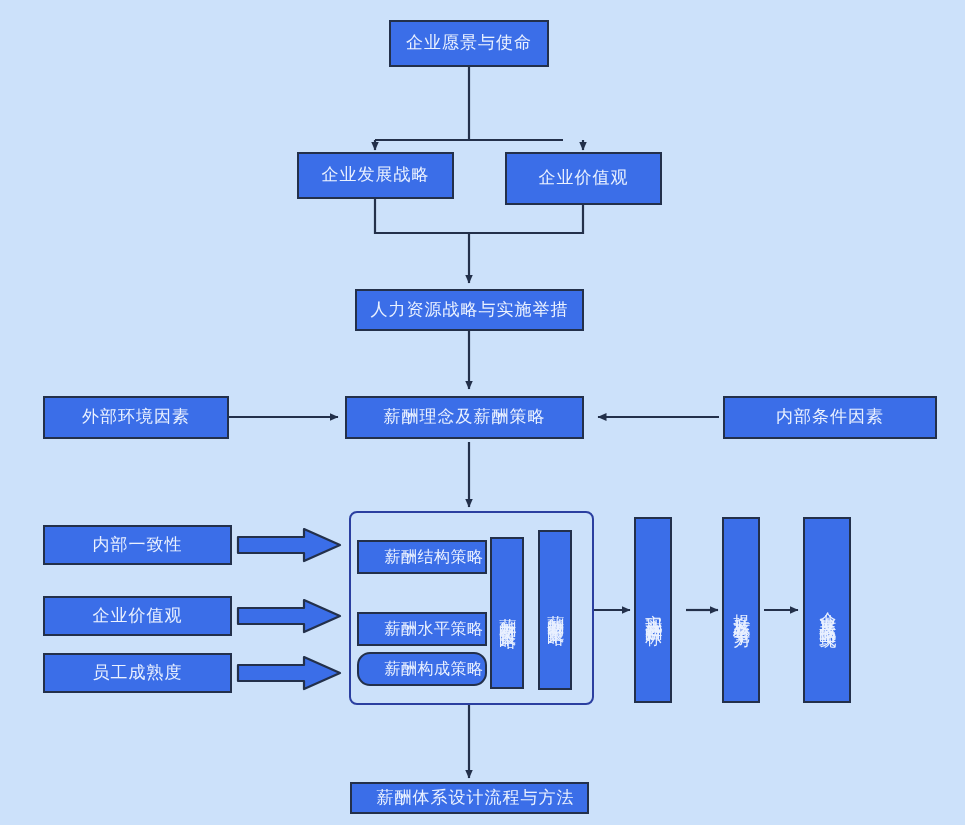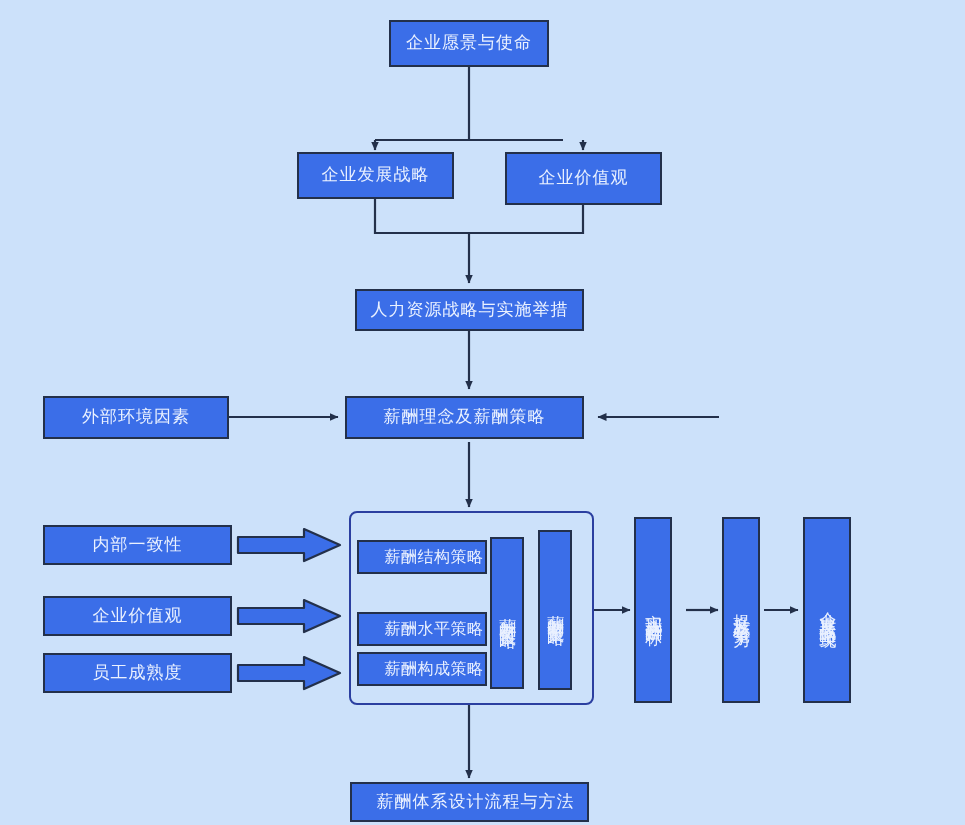--- a/index.html
+++ b/index.html
@@ -113,33 +113,34 @@
 
   <div class="node" style="left:389px; top:20px; width:160px; height:47px;">企业愿景与使命</div>
 
   <div class="node" style="left:297px; top:152px; width:157px; height:47px;">企业发展战略</div>
   <div class="node" style="left:505px; top:152px; width:157px; height:53px;">企业价值观</div>
 
   <div class="node" style="left:355px; top:289px; width:229px; height:42px;">人力资源战略与实施举措</div>
 
   <div class="node" style="left:43px; top:396px; width:186px; height:43px;">外部环境因素</div>
   <div class="node" style="left:345px; top:396px; width:239px; height:43px;">薪酬理念及薪酬策略</div>
+  <div class="node" style="left:723px; top:396px; width:214px; height:43px;">内部条件因素</div>
 
   <div class="node" style="left:43px; top:525px; width:189px; height:40px;">内部一致性</div>
   <div class="node" style="left:43px; top:596px; width:189px; height:40px;">企业价值观</div>
   <div class="node" style="left:43px; top:653px; width:189px; height:40px;">员工成熟度</div>
 
   <div class="panel" style="left:349px; top:511px; width:245px; height:194px;"></div>
 
   <div class="node small" style="left:357px; top:540px; width:130px; height:34px;">薪酬结构策略</div>
   <div class="node small" style="left:357px; top:596px; width:130px; height:34px;margin-top:16px;">薪酬水平策略</div>
-  <div class="node small" style="left:357px; top:652px; width:130px; height:34px;">薪酬构成策略</div>
+  <div class="node small" style="left:357px; top:652px; width:130px; height:34px;border-radius:13px;">薪酬构成策略</div>
 
   <div class="node vert" style="left:490px; top:537px; width:34px; height:152px;">薪酬支付策略</div>
   <div class="node vert" style="left:538px; top:530px; width:34px; height:160px;">薪酬调整策略</div>
 
   <div class="node vert" style="left:634px; top:517px; width:38px; height:186px;">实现薪酬目标</div>
   <div class="node vert" style="left:722px; top:517px; width:38px; height:186px;">提升核心竞争力</div>
   <div class="node vert" style="left:803px; top:517px; width:48px; height:186px;">企业发展战略实现</div>
 
-  <div class="node" style="left:350px; top:782px; width:239px; height:40px;padding-left:12px;">薪酬体系设计流程与方法</div>
+  <div class="node" style="left:350px; top:782px; width:239px; height:32px;padding-left:12px;">薪酬体系设计流程与方法</div>
 
 </div>
 
 </body></html>

